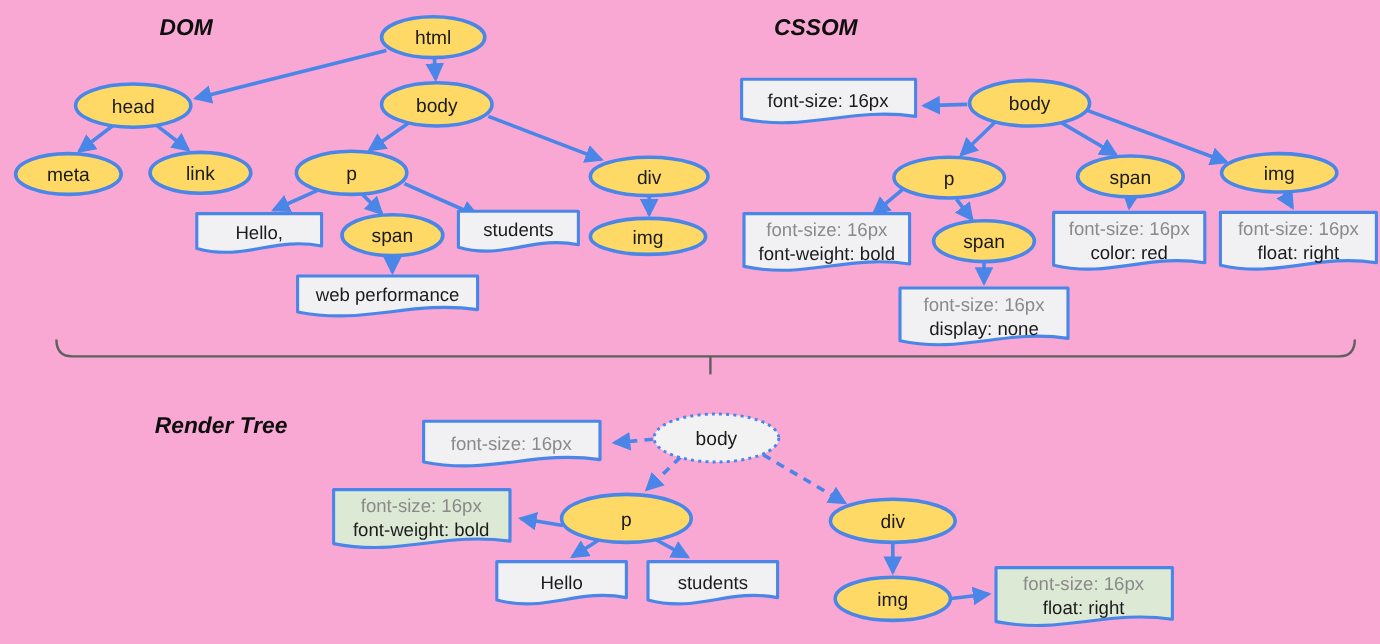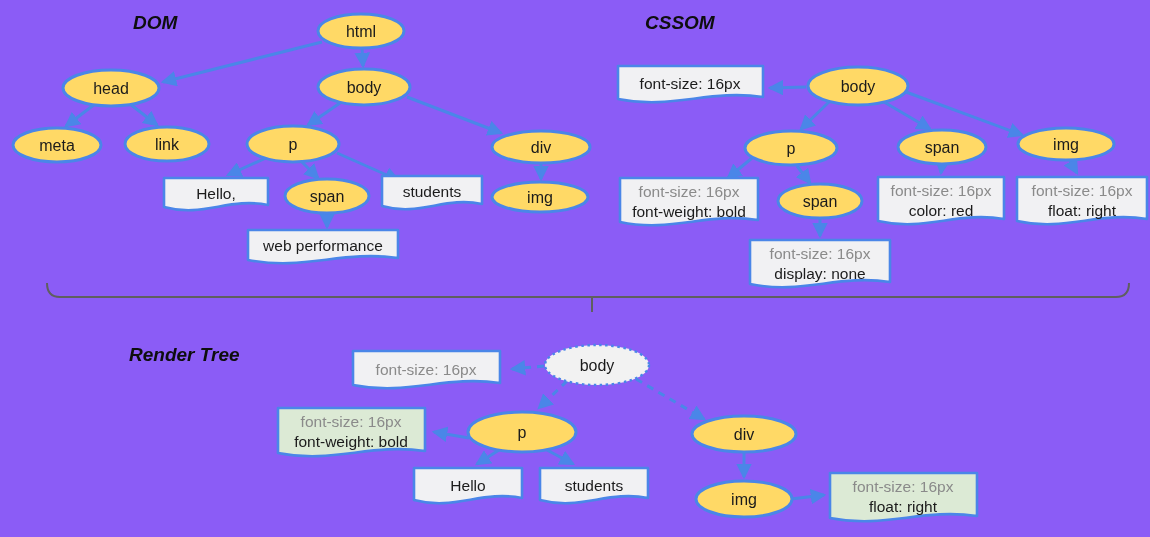--- a/index.html
+++ b/index.html
@@ -1,17 +1,17 @@
 <!DOCTYPE html>
 <html><head>
 <meta charset="utf-8">
 <style>
   html,body{margin:0;padding:0;}
   body{background:#4A6E52;font-family:"Liberation Sans",sans-serif;}
-  .stage{position:relative;width:1150px;height:537px;background:#8b5cf6;overflow:hidden;}
+  .stage{position:relative;width:1150px;height:537px;background:#f9a8d4;overflow:hidden;}
   .stage svg{position:absolute;left:0;top:0;}
 
   .tree-title{font-size:19px;font-weight:bold;font-style:italic;fill:#0e0e0e;}
   .node-ellipse{fill:#FFD966;stroke:#4A86E8;stroke-width:3;}
   .node-ellipse-render-body{fill:#F2F2F2;stroke:#4A86E8;stroke-width:2.4;stroke-dasharray:2.5 3.5;}
   .node-label{font-size:16px;fill:#1b1b1b;text-anchor:middle;}
   .wavebox{fill:#F1F1F3;stroke:#4A86E8;stroke-width:2.6;stroke-linejoin:round;}
   .wavebox-green{fill:#DCEAD5;}
   .box-text{font-size:15.5px;fill:#1b1b1b;text-anchor:middle;}
   .box-text-gray{fill:#8A8A8A;}

